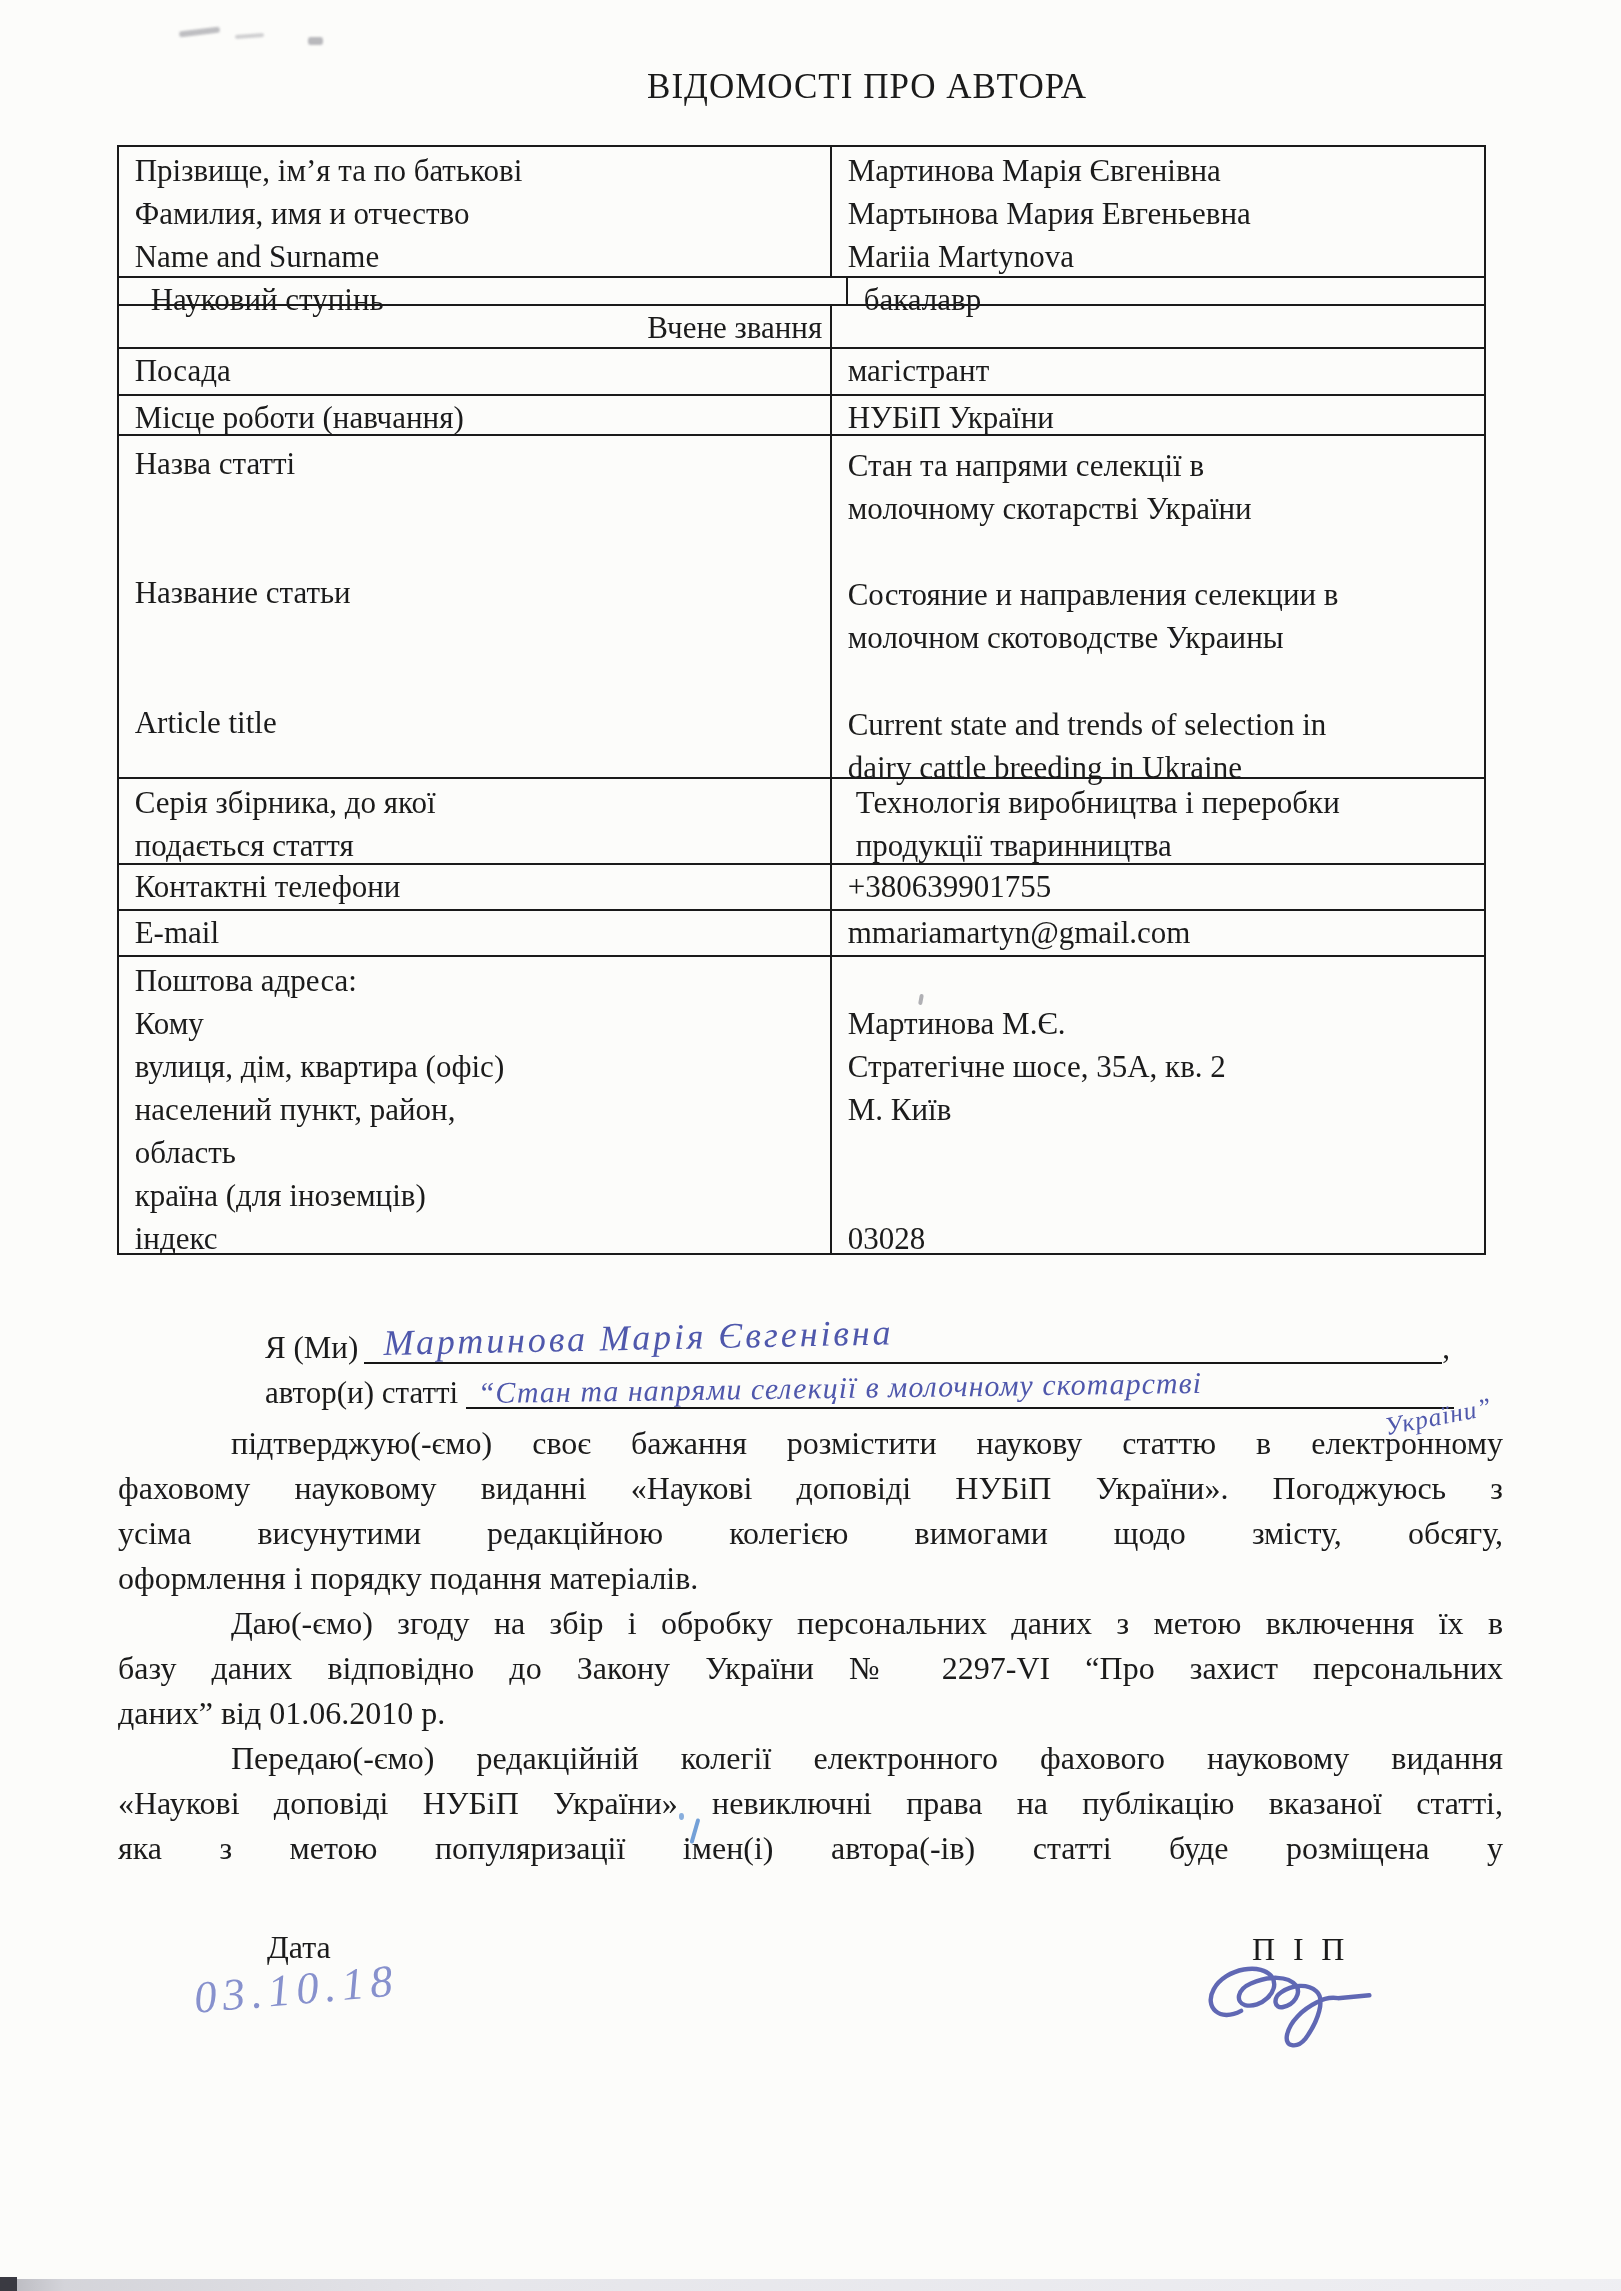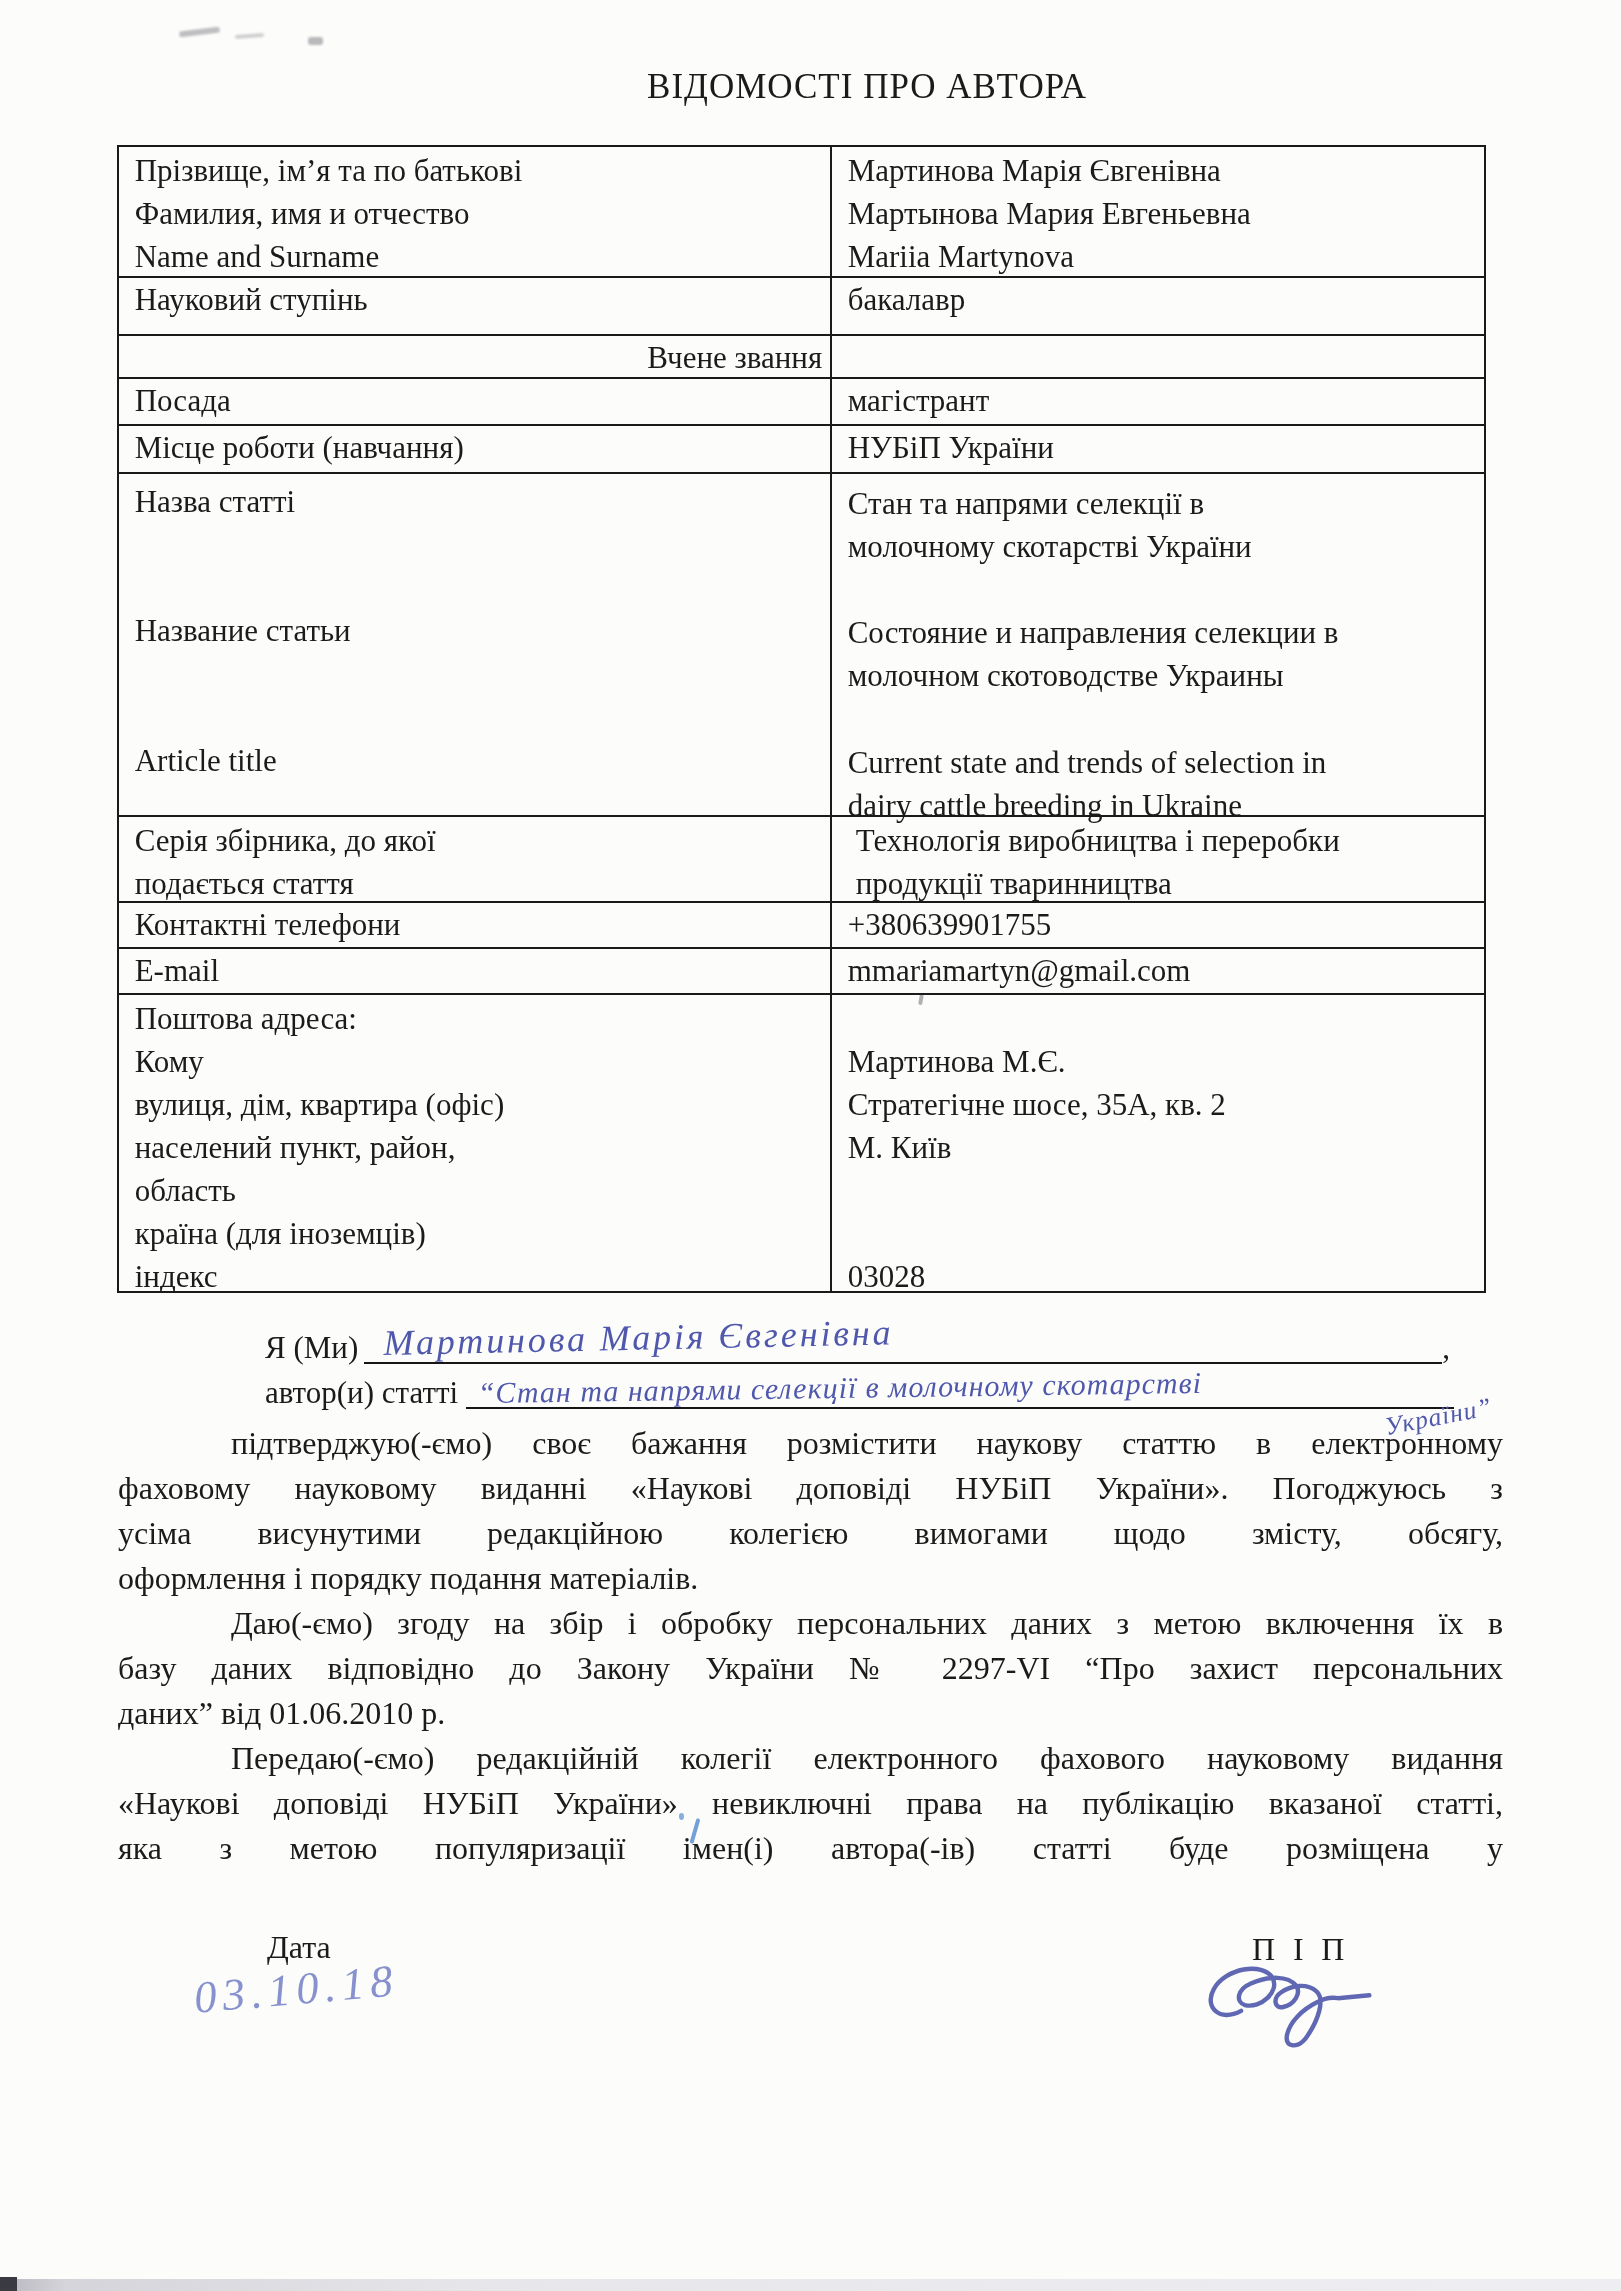--- a/index.html
+++ b/index.html
@@ -22,22 +22,22 @@
   .table{
     position:absolute;left:117px;top:145px;width:1369px;
     border:2.9px solid #1a1a1a;
     box-sizing:border-box;
     font-size:31px;
   }
   .trow{display:flex;box-sizing:border-box;border-top:2px solid #1a1a1a;}
   .trow:first-child{border-top:none;}
   .cl{width:713px;box-sizing:border-box;border-right:2.9px solid #1a1a1a;padding:2px 7.8px 0 15.7px;}
   .cr{flex:1;box-sizing:border-box;padding:2px 7.8px 0 15.7px;}
-  .r1{height:129px;} .r2{height:58px;} .r3{height:43px;text-align:right;} .r4{height:47px;}
-  .r5{height:48px;} .r6{height:343px;} .r7{height:86px;gap:8px;} .r8{height:46px;}
+  .r1{height:129px;} .r2{height:28px;padding-left:16px;} .r3{height:43px;text-align:right;} .r4{height:47px;}
+  .r5{height:40px;} .r6{height:343px;} .r7{height:86px;gap:8px;} .r8{height:46px;}
   .r9{height:46px;} .r10{height:298px;}
   .single{line-height:39px;white-space:nowrap;}
   .lines .tline{height:43px;line-height:43px;white-space:nowrap;}
   .r1 .tline{height:43px;line-height:43px;}
   .rel{position:relative;}
   .alabel{position:absolute;left:15.7px;white-space:nowrap;line-height:39px;}
   .avalue{position:absolute;left:15.7px;}
   .avalue .tline{height:43px;line-height:43px;white-space:nowrap;}
   .e1{top:7.8px;} .e2{top:137px;} .e3{top:267px;}
   

